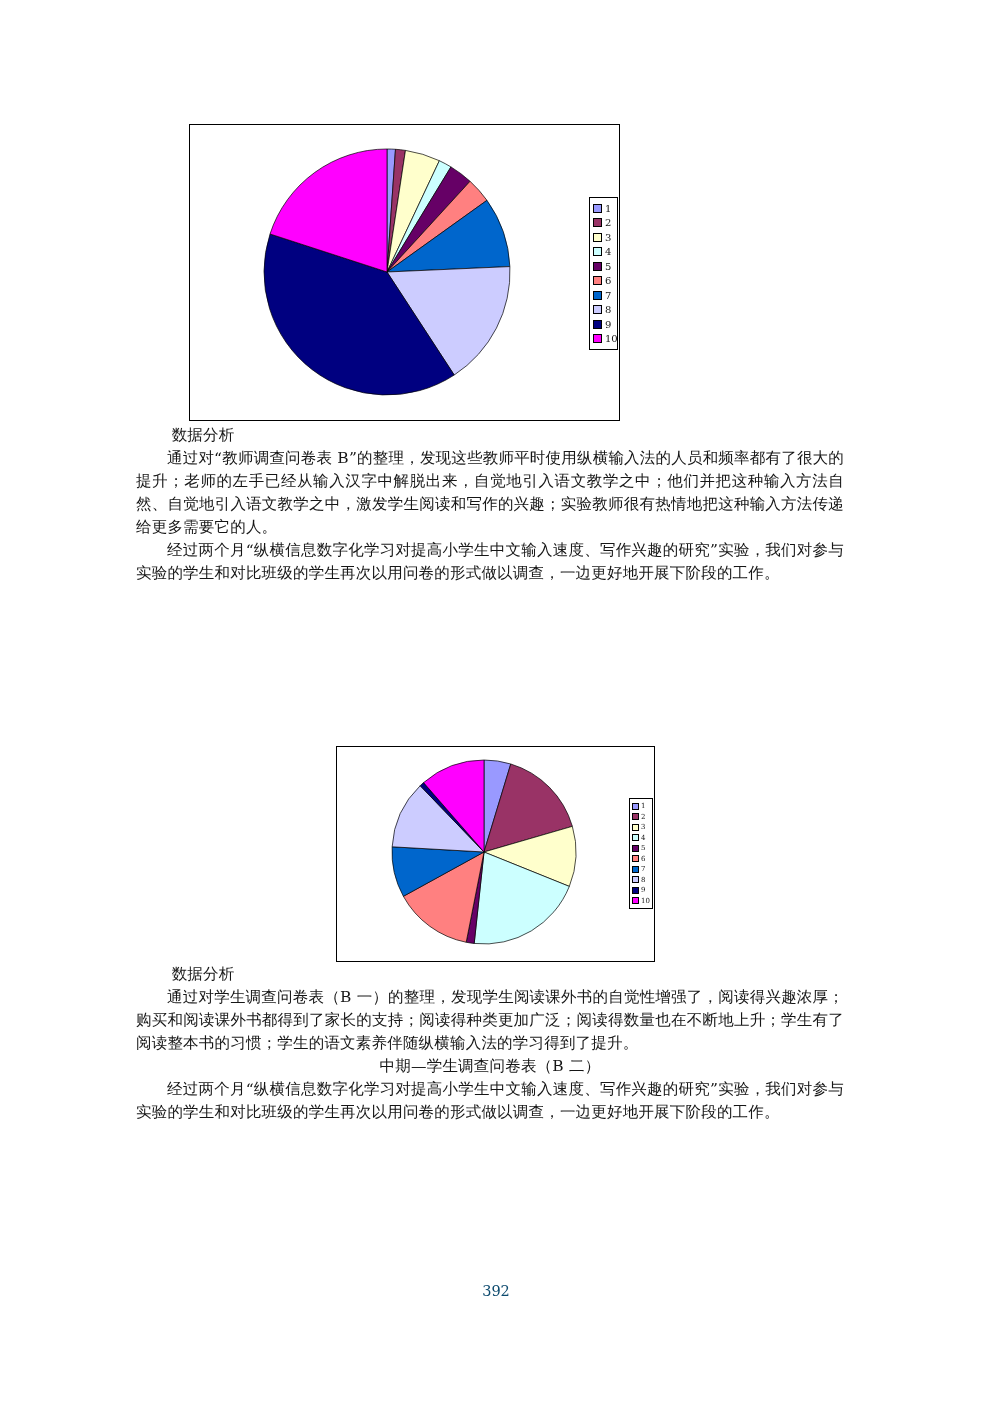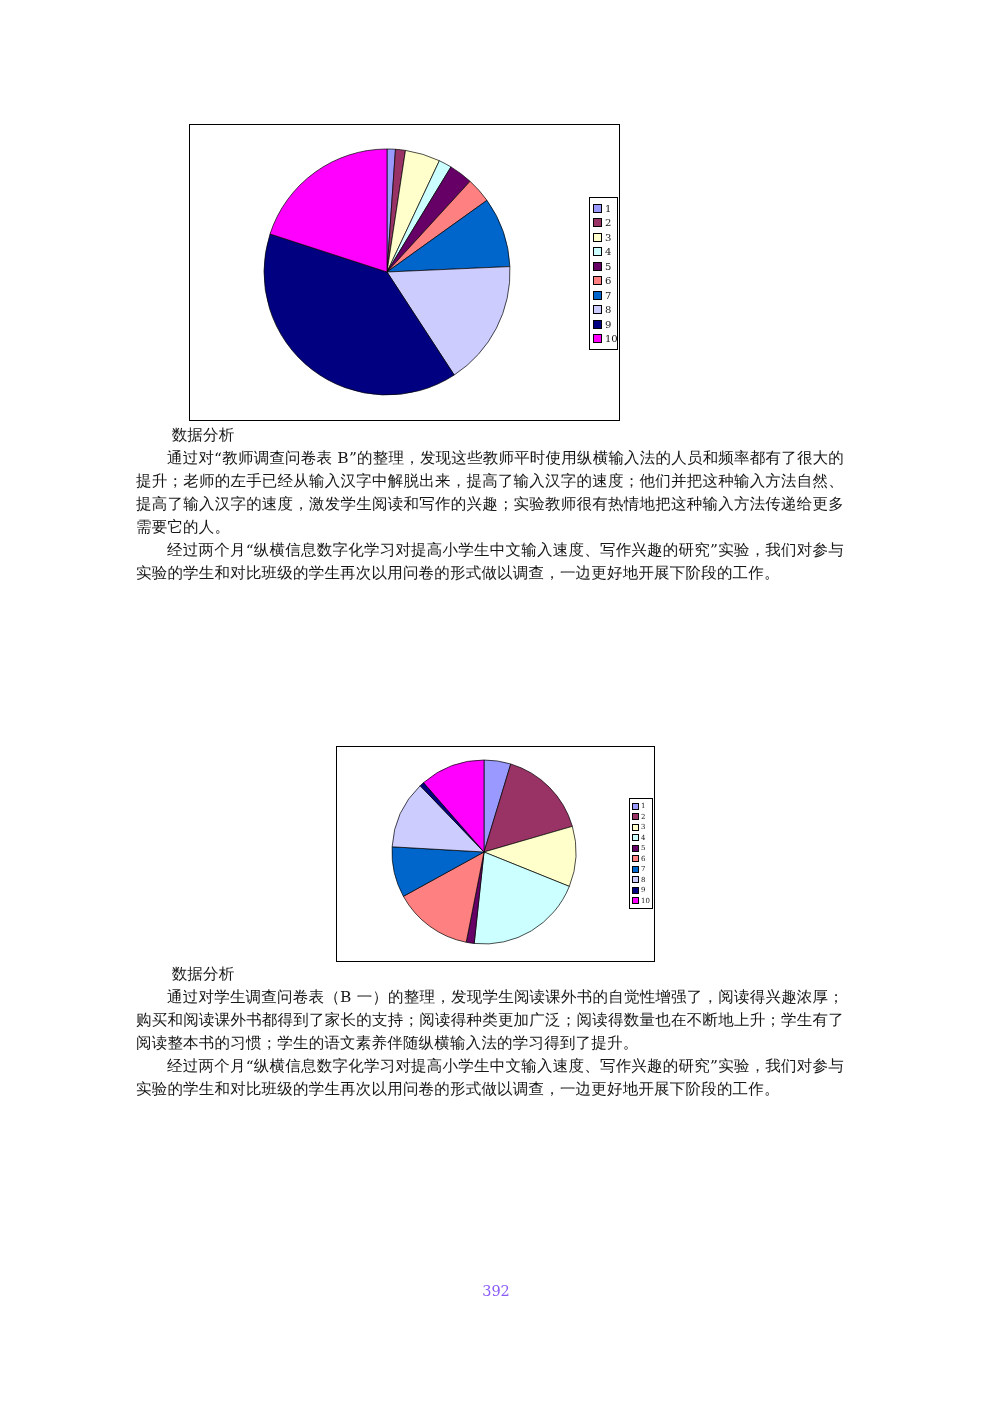--- a/index.html
+++ b/index.html
@@ -32,21 +32,21 @@
   .block-a { top:424px; }
   .block-b { top:963px; }
   .textblock p {
     margin:0; font-size:15.5px; line-height:23px;
     text-align:justify; text-indent:2em; letter-spacing:0.2px;
   }
   p.label { text-indent:2.3em; text-align:left; }
   p.heading { text-align:center; text-indent:0; }
   .page-number {
     position:absolute; left:0; right:0; top:1283px; text-align:center;
-    font-size:14.5px; color:#8b5cf6; font-family:"DejaVu Serif","Liberation Serif",serif;
+    font-size:14.5px; color:#0c4a6e; font-family:"DejaVu Serif","Liberation Serif",serif;
   }
 </style>
 </head>
 <body>
 
 <div class="page">
 
   <div class="chart-box chart1">
     <svg class="pie" width="429" height="295">
         <path d="M 197 147 L 197.00 24.00 A 123 123 0 0 1 205.49 24.29 Z" fill="#9999FF" stroke="#000" stroke-width="0.7"></path>
@@ -99,21 +99,21 @@
         </div>
         <div class="legend-item">
           <span class="swatch" style="background: rgb(255, 0, 255);"></span>
           <span>10</span>
         </div>
       </div>
   </div>
 
   <div class="textblock block-a">
     <p class="label">数据分析</p>
-    <p>通过对“教师调查问卷表 B”的整理，发现这些教师平时使用纵横输入法的人员和频率都有了很大的提升；老师的左手已经从输入汉字中解脱出来，提高了输入汉字的速度；他们并把这种输入方法自然、提高了输入汉字的速度，激发学生阅读和写作的兴趣；实验教师很有热情地把这种输入方法传递给更多需要它的人。</p>
+    <p>通过对“教师调查问卷表 B”的整理，发现这些教师平时使用纵横输入法的人员和频率都有了很大的提升；老师的左手已经从输入汉字中解脱出来，自觉地引入语文教学之中；他们并把这种输入方法自然、自觉地引入语文教学之中，激发学生阅读和写作的兴趣；实验教师很有热情地把这种输入方法传递给更多需要它的人。</p>
     <p>经过两个月“纵横信息数字化学习对提高小学生中文输入速度、写作兴趣的研究”实验，我们对参与实验的学生和对比班级的学生再次以用问卷的形式做以调查，一边更好地开展下阶段的工作。</p>
   </div>
 
   <div class="chart-box chart2">
     <svg class="pie" width="317" height="214">
         <path d="M 147 105 L 147.00 13.00 A 92 92 0 0 1 173.78 16.98 Z" fill="#9999FF" stroke="#000" stroke-width="0.7"></path>
         <path d="M 147 105 L 173.78 16.98 A 92 92 0 0 1 235.35 79.33 Z" fill="#993366" stroke="#000" stroke-width="0.7"></path>
         <path d="M 147 105 L 235.35 79.33 A 92 92 0 0 1 232.32 139.40 Z" fill="#FFFFCC" stroke="#000" stroke-width="0.7"></path>
         <path d="M 147 105 L 232.32 139.40 A 92 92 0 0 1 137.19 196.48 Z" fill="#CCFFFF" stroke="#000" stroke-width="0.7"></path>
         <path d="M 147 105 L 137.19 196.48 A 92 92 0 0 1 129.19 195.26 Z" fill="#660066" stroke="#000" stroke-width="0.7"></path>
@@ -163,18 +163,19 @@
         <div class="legend-item">
           <span class="swatch" style="background: rgb(255, 0, 255);"></span>
           <span>10</span>
         </div>
       </div>
   </div>
 
   <div class="textblock block-b">
     <p class="label">数据分析</p>
     <p>通过对学生调查问卷表（B 一）的整理，发现学生阅读课外书的自觉性增强了，阅读得兴趣浓厚；购买和阅读课外书都得到了家长的支持；阅读得种类更加广泛；阅读得数量也在不断地上升；学生有了阅读整本书的习惯；学生的语文素养伴随纵横输入法的学习得到了提升。</p>
+    <p class="heading">中期—学生调查问卷表（B 二）</p>
     <p>经过两个月“纵横信息数字化学习对提高小学生中文输入速度、写作兴趣的研究”实验，我们对参与实验的学生和对比班级的学生再次以用问卷的形式做以调查，一边更好地开展下阶段的工作。</p>
   </div>
 
   <div class="page-number">392</div>
 
 </div>
 
 </body></html>

